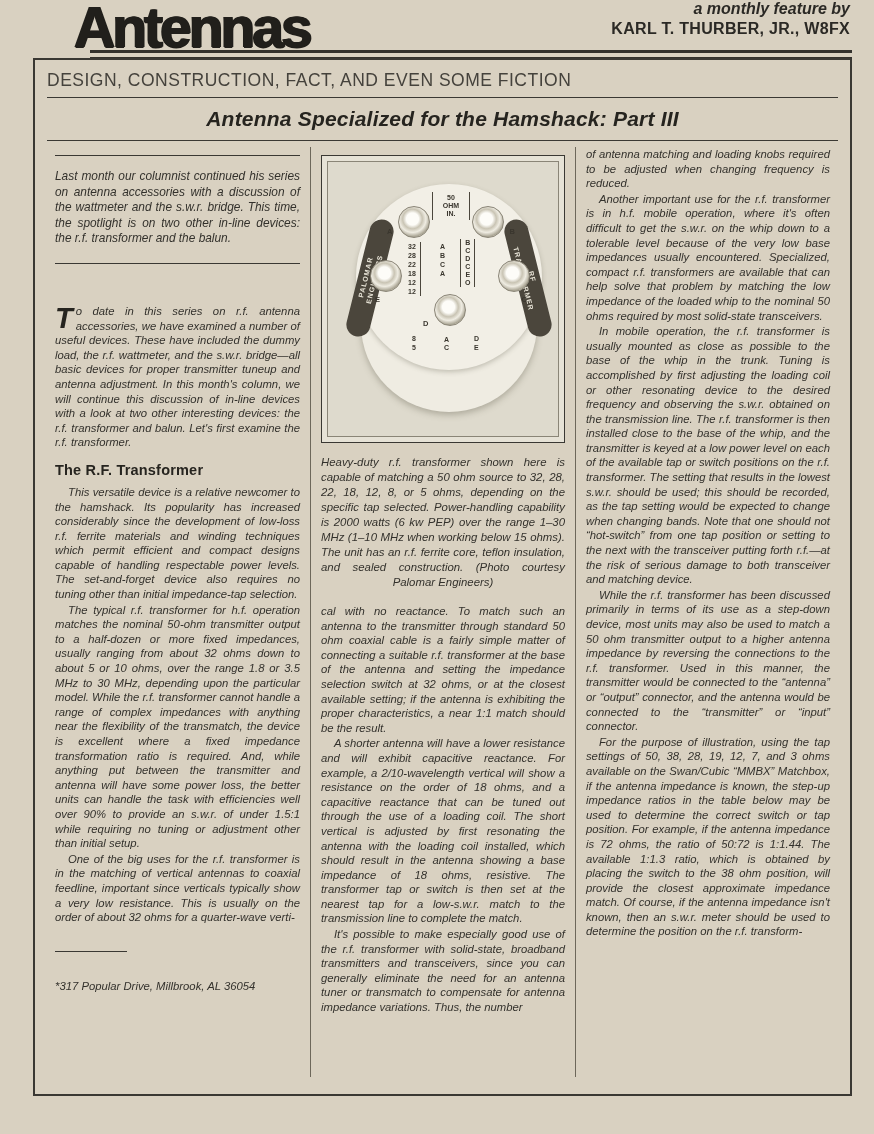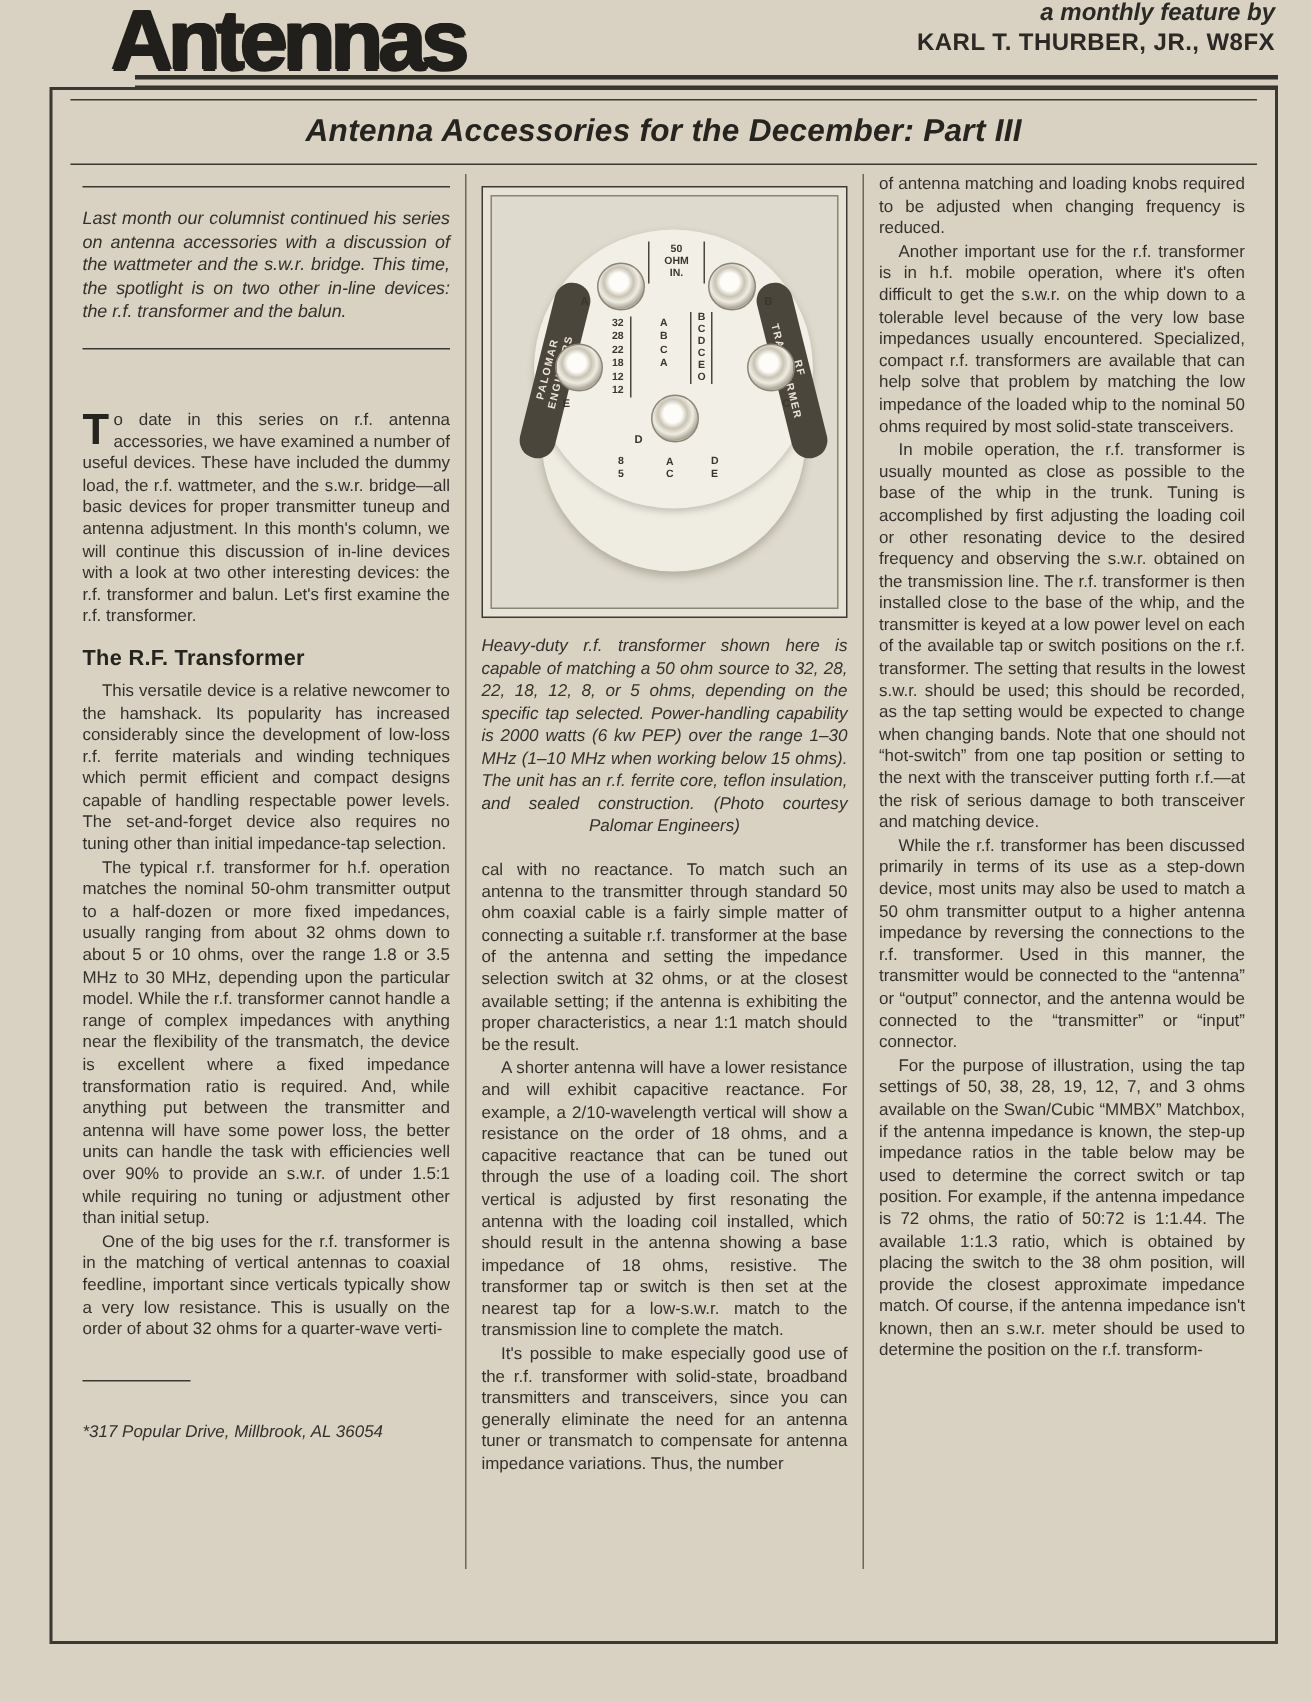--- a/index.html
+++ b/index.html
@@ -45,21 +45,21 @@
   .title{
     text-align:center;font-weight:bold;font-style:italic;
     font-size:21px;color:#26241f;padding:9px 0 9px 0;letter-spacing:.2px;
   }
 
   
   .columns{display:flex;margin-top:6px;height:930px;}
   .col{width:33.333%;box-sizing:border-box;padding:0 10px;}
   .col-mid,.col-right{border-left:1px solid #6d675a;}
 
-  p{margin:0;}
+  p{margin:0;font-style:italic;}
   .body{
     font-size:11.3px;line-height:14.6px;text-align:justify;
     color:#33312c;
   }
   .indent{text-indent:13px;}
   .para-gap{margin-top:1px;}
 
   .intro-block{
     border-top:1.5px solid #3a3833;border-bottom:1.5px solid #3a3833;
     padding:13px 0 16px 0;margin-top:8px;
@@ -179,22 +179,23 @@
   <div class="header">
     <div class="logo">Antennas</div>
     <div class="byline">
       <div class="byline-top">a monthly feature by</div>
       <div class="byline-name">KARL T. THURBER, JR., W8FX</div>
     </div>
   </div>
   <div class="header-rule"></div>
 
   <div class="article-box">
+    <div class="kicker">DESIGN, CONSTRUCTION, FACT, AND EVEN SOME FICTION</div>
     <div class="hrule"></div>
-    <div class="title">Antenna Accessories for the December: Part III</div>
+    <div class="title">Antenna Specialized for the Hamshack: Part III</div>
     <div class="hrule"></div>
 
     <div class="columns">
 
       <div class="col col-left">
         <div class="intro-block">
           <p class="intro">Last month our columnist continued his series on antenna accessories with a discussion of the wattmeter and the s.w.r. bridge. This time, the spotlight is on two other in-line devices: the r.f. transformer and the balun.</p>
         </div>
         <p class="body opening"><span class="dropcap">T</span><span>o date in this series on r.f. antenna accessories, we have examined a number of useful devices. These have included the dummy load, the r.f. wattmeter, and the s.w.r. bridge—all basic devices for proper transmitter tuneup and antenna adjustment. In this month's column, we will continue this discussion of in-line devices with a look at two other interesting devices: the r.f. transformer and balun. Let's first examine the r.f. transformer.</span></p>
         <h3 class="section-heading">The R.F. Transformer</h3>

